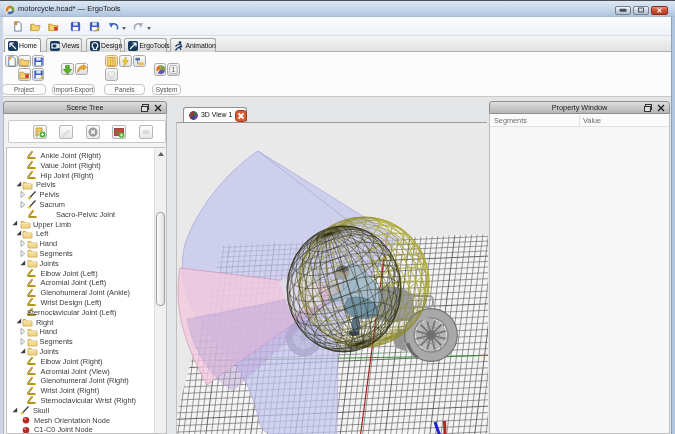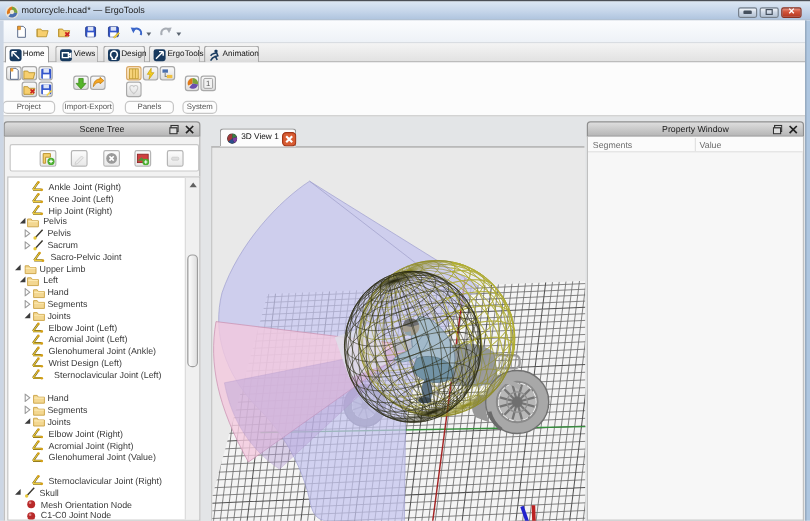--- a/index.html
+++ b/index.html
@@ -322,21 +322,21 @@
       </div>
       <div class="trow" style="top:12.6px">
         <span class="tic" style="left:19px">
           <svg width="11" height="10" viewBox="0 0 11 10">
             <path d="M1.5 8 L8.5 8 M1.5 8 L5.8 2" stroke="#7a6414" stroke-width="1.8" fill="none"></path>
             <path d="M1.5 8 L8.5 8 M1.5 8 L5.8 2" stroke="#eecb3d" stroke-width="0.9" fill="none"></path>
             <circle cx="8.8" cy="8.2" r="1.1" fill="#d4a017"></circle>
             <circle cx="6" cy="1.9" r="1.1" fill="#d4a017"></circle>
           </svg>
         </span>
-        <span class="tt" style="left:33.5px">Knee Joint (Left)</span>
+        <span class="tt" style="left:33.5px">Value Joint (Right)</span>
       </div>
       <div class="trow" style="top:22.4px">
         <span class="tic" style="left:19px">
           <svg width="11" height="10" viewBox="0 0 11 10">
             <path d="M1.5 8 L8.5 8 M1.5 8 L5.8 2" stroke="#7a6414" stroke-width="1.8" fill="none"></path>
             <path d="M1.5 8 L8.5 8 M1.5 8 L5.8 2" stroke="#eecb3d" stroke-width="0.9" fill="none"></path>
             <circle cx="8.8" cy="8.2" r="1.1" fill="#d4a017"></circle>
             <circle cx="6" cy="1.9" r="1.1" fill="#d4a017"></circle>
           </svg>
         </span>
@@ -386,21 +386,21 @@
       </div>
       <div class="trow" style="top:61.6px">
         <span class="tic" style="left:19.5px">
           <svg width="11" height="10" viewBox="0 0 11 10">
             <path d="M1.5 8 L8.5 8 M1.5 8 L5.8 2" stroke="#7a6414" stroke-width="1.8" fill="none"></path>
             <path d="M1.5 8 L8.5 8 M1.5 8 L5.8 2" stroke="#eecb3d" stroke-width="0.9" fill="none"></path>
             <circle cx="8.8" cy="8.2" r="1.1" fill="#d4a017"></circle>
             <circle cx="6" cy="1.9" r="1.1" fill="#d4a017"></circle>
           </svg>
         </span>
-        <span class="tt" style="left:35px">Sacro-Pelvic Joint</span>
+        <span class="tt" style="left:49px">Sacro-Pelvic Joint</span>
       </div>
       <div class="trow" style="top:71.4px">
         <span class="arr-e" style="left:4.5px">
           <svg width="6" height="7">
             <polygon points="0.5,5.2 5.2,5.2 5.2,0.5" fill="#3c3c3c"></polygon>
           </svg>
         </span>
         <span class="tic" style="left:12.5px">
           <svg width="11" height="10" viewBox="0 0 11 10">
             <path d="M1 2.5 L4 2.5 L5 4 L10 4 L10 9 L1 9 Z" fill="#f3d791" stroke="#cda54a" stroke-width="0.8"></path>
@@ -511,21 +511,35 @@
       </div>
       <div class="trow" style="top:159.6px">
         <span class="tic" style="left:19px">
           <svg width="11" height="10" viewBox="0 0 11 10">
             <path d="M1.5 8 L8.5 8 M1.5 8 L5.8 2" stroke="#7a6414" stroke-width="1.8" fill="none"></path>
             <path d="M1.5 8 L8.5 8 M1.5 8 L5.8 2" stroke="#eecb3d" stroke-width="0.9" fill="none"></path>
             <circle cx="8.8" cy="8.2" r="1.1" fill="#d4a017"></circle>
             <circle cx="6" cy="1.9" r="1.1" fill="#d4a017"></circle>
           </svg>
         </span>
-        <span class="tt" style="left:38px">Sternoclavicular Joint (Left)</span>
+        <span class="tt" style="left:20px">Sternoclavicular Joint (Left)</span>
+      </div>
+      <div class="trow" style="top:169.4px">
+        <span class="arr-e" style="left:8.5px">
+          <svg width="6" height="7">
+            <polygon points="0.5,5.2 5.2,5.2 5.2,0.5" fill="#3c3c3c"></polygon>
+          </svg>
+        </span>
+        <span class="tic" style="left:14.5px">
+          <svg width="11" height="10" viewBox="0 0 11 10">
+            <path d="M1 2.5 L4 2.5 L5 4 L10 4 L10 9 L1 9 Z" fill="#f3d791" stroke="#cda54a" stroke-width="0.8"></path>
+            <path d="M1.5 4.7 L9.5 4.7" stroke="#fce9b0" stroke-width="1"></path>
+          </svg>
+        </span>
+        <span class="tt" style="left:29px">Right</span>
       </div>
       <div class="trow" style="top:179.2px">
         <span class="arr-c" style="left:12.5px">
           <svg width="6" height="7">
             <polygon points="1,0.5 1,6.5 4.8,3.5" fill="#fdfdfd" stroke="#9a9a9a" stroke-width="0.9"></polygon>
           </svg>
         </span>
         <span class="tic" style="left:19.5px">
           <svg width="11" height="10" viewBox="0 0 11 10">
             <path d="M1 2.5 L4 2.5 L5 4 L10 4 L10 9 L1 9 Z" fill="#f3d791" stroke="#cda54a" stroke-width="0.8"></path>
@@ -575,43 +589,54 @@
       </div>
       <div class="trow" style="top:218.4px">
         <span class="tic" style="left:19px">
           <svg width="11" height="10" viewBox="0 0 11 10">
             <path d="M1.5 8 L8.5 8 M1.5 8 L5.8 2" stroke="#7a6414" stroke-width="1.8" fill="none"></path>
             <path d="M1.5 8 L8.5 8 M1.5 8 L5.8 2" stroke="#eecb3d" stroke-width="0.9" fill="none"></path>
             <circle cx="8.8" cy="8.2" r="1.1" fill="#d4a017"></circle>
             <circle cx="6" cy="1.9" r="1.1" fill="#d4a017"></circle>
           </svg>
         </span>
-        <span class="tt" style="left:33.5px">Acromial Joint (Right)</span>
+        <span class="tt" style="left:33.5px">Acromial Joint (View)</span>
       </div>
       <div class="trow" style="top:228.2px">
         <span class="tic" style="left:19px">
           <svg width="11" height="10" viewBox="0 0 11 10">
             <path d="M1.5 8 L8.5 8 M1.5 8 L5.8 2" stroke="#7a6414" stroke-width="1.8" fill="none"></path>
             <path d="M1.5 8 L8.5 8 M1.5 8 L5.8 2" stroke="#eecb3d" stroke-width="0.9" fill="none"></path>
             <circle cx="8.8" cy="8.2" r="1.1" fill="#d4a017"></circle>
             <circle cx="6" cy="1.9" r="1.1" fill="#d4a017"></circle>
           </svg>
         </span>
-        <span class="tt" style="left:33.5px">Glenohumeral Joint (Value)</span>
+        <span class="tt" style="left:33.5px">Glenohumeral Joint (Right)</span>
+      </div>
+      <div class="trow" style="top:238.0px">
+        <span class="tic" style="left:19px">
+          <svg width="11" height="10" viewBox="0 0 11 10">
+            <path d="M1.5 8 L8.5 8 M1.5 8 L5.8 2" stroke="#7a6414" stroke-width="1.8" fill="none"></path>
+            <path d="M1.5 8 L8.5 8 M1.5 8 L5.8 2" stroke="#eecb3d" stroke-width="0.9" fill="none"></path>
+            <circle cx="8.8" cy="8.2" r="1.1" fill="#d4a017"></circle>
+            <circle cx="6" cy="1.9" r="1.1" fill="#d4a017"></circle>
+          </svg>
+        </span>
+        <span class="tt" style="left:33.5px">Wrist Joint (Right)</span>
       </div>
       <div class="trow" style="top:247.8px">
         <span class="tic" style="left:19px">
           <svg width="11" height="10" viewBox="0 0 11 10">
             <path d="M1.5 8 L8.5 8 M1.5 8 L5.8 2" stroke="#7a6414" stroke-width="1.8" fill="none"></path>
             <path d="M1.5 8 L8.5 8 M1.5 8 L5.8 2" stroke="#eecb3d" stroke-width="0.9" fill="none"></path>
             <circle cx="8.8" cy="8.2" r="1.1" fill="#d4a017"></circle>
             <circle cx="6" cy="1.9" r="1.1" fill="#d4a017"></circle>
           </svg>
         </span>
-        <span class="tt" style="left:33.5px">Sternoclavicular Joint (Right)</span>
+        <span class="tt" style="left:33.5px">Sternoclavicular Wrist (Right)</span>
       </div>
       <div class="trow" style="top:257.6px">
         <span class="arr-e" style="left:4.5px">
           <svg width="6" height="7">
             <polygon points="0.5,5.2 5.2,5.2 5.2,0.5" fill="#3c3c3c"></polygon>
           </svg>
         </span>
         <span class="tic" style="left:12.5px">
           <svg width="11" height="10" viewBox="0 0 11 10">
             <path d="M2 8.5 L8.5 1.5" stroke="#3a372f" stroke-width="1.2" fill="none"></path>

